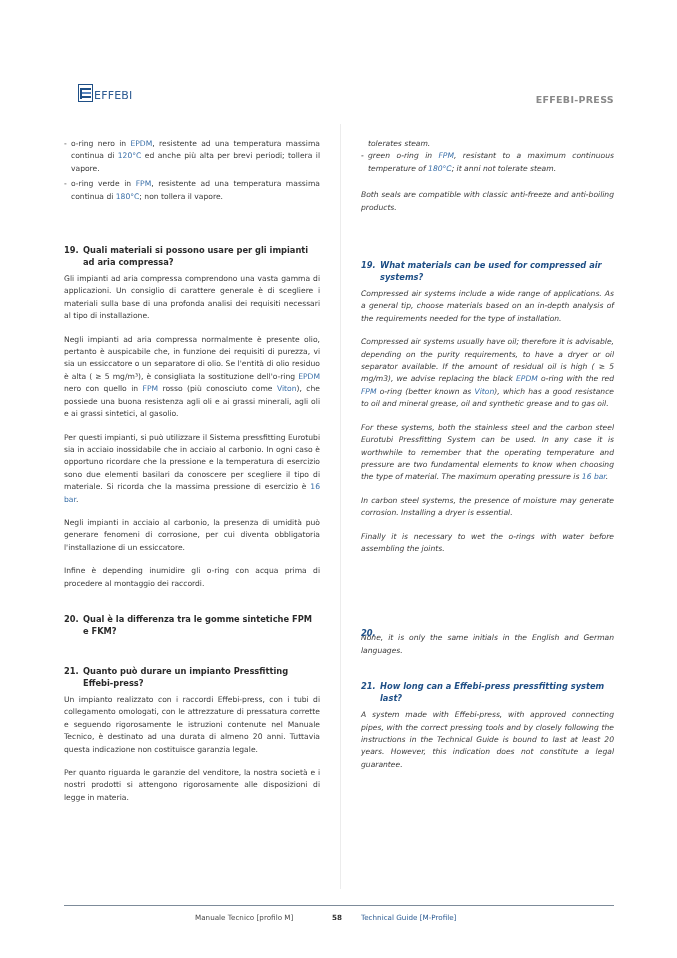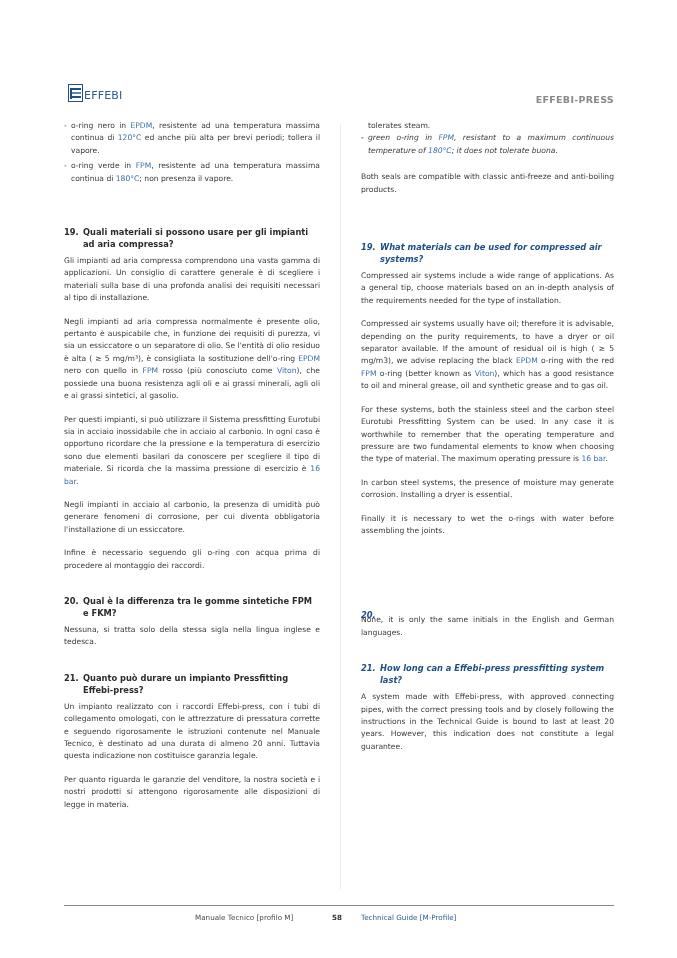--- a/index.html
+++ b/index.html
@@ -1,36 +1,36 @@
 <!DOCTYPE html>
 <html><head>
 <meta charset="utf-8">
 <style>
   html, body { margin: 0; padding: 0; background: #ffffff; }
   body { width: 677px; height: 958px; position: relative; overflow: hidden;
          font-family: "DejaVu Sans", sans-serif; color: #3a3a3a; }
   .page { position: absolute; left: 0; top: 0; width: 677px; height: 958px; }
 
   .header { position: absolute; left: 64px; top: 82px; width: 550px; height: 22px; }
-  .logo { position: absolute; left: 4px; top: 0; height: 20px; display: flex; align-items: flex-end; }
+  .logo { position: absolute; left: 14px; top: 0; height: 20px; display: flex; align-items: flex-end; }
   .logo-mark { width: 15px; height: 18px; position: relative; background: #ffffff; border: 1px solid #1f4f86; box-sizing: border-box; }
   .logo-mark .bar1 { position: absolute; left: 1px; right: 1px; top: 3px; height: 2px; background: #1f4f86; }
   .logo-mark .bar2 { position: absolute; left: 1px; right: 1px; top: 7px; height: 2px; background: #5a87c0; }
   .logo-mark .bar3 { position: absolute; left: 1px; right: 1px; top: 11px; height: 2px; background: #1f4f86; }
   .logo-mark .bar4 { position: absolute; left: 1px; width: 2px; top: 3px; bottom: 2px; background: #1f4f86; }
   .logo-text { font-family: "DejaVu Sans", sans-serif; font-size: 11px; color: #2d5b92; margin-left: 1px; letter-spacing: 0.2px; line-height: 12px; }
   .brand { position: absolute; right: 0; top: 12px; font-family: "DejaVu Sans", sans-serif; font-weight: bold; font-size: 9.5px; color: #8a8a8a; letter-spacing: 0.3px; }
 
-  .col { position: absolute; top: 120px; width: 256px; }
+  .col { position: absolute; top: 138px; width: 256px; }
   .col-left { left: 64px; }
   .col-right { left: 361px; width: 253px; }
   .divider-v { position: absolute; left: 340px; top: 124px; width: 1px; height: 765px; background: #ececec; }
 
   .p { font-size: 7.6px; line-height: 12.4px; text-align: justify; margin: 0; }
-  .col-right .p { }
+  .col-right .p { font-style: italic; }
   .hl { color: #3a6fa8; }
   .bullet { position: relative; padding-left: 7px; font-size: 7.6px; line-height: 12.4px; text-align: justify; margin: 0 0 3px 0; }
   .bullet::before { content: "-"; position: absolute; left: 0; top: 0; }
   .col-right .bullet { font-style: italic; }
 
   .q { position: relative; padding-left: 19px; font-weight: bold; font-size: 8.3px; line-height: 12px; margin: 0 0 5px 0; color: #2b2b2b; }
   .q .num { position: absolute; left: 0; top: 0; }
   .col-right .q { color: #1f4f86; font-style: italic; }
 
   .gap-sm { height: 11px; }
@@ -58,49 +58,48 @@
       </div>
       <span class="logo-text">EFFEBI</span>
     </div>
     <div class="brand">EFFEBI-PRESS</div>
   </div>
 
   <div class="divider-v"></div>
 
   <div class="col col-left">
     <p class="bullet"><span>o-ring nero in </span><span class="hl">EPDM</span><span>, resistente ad una temperatura massima continua di </span><span class="hl">120°C</span><span> ed anche più alta per brevi periodi; tollera il vapore.</span></p>
-    <p class="bullet"><span>o-ring verde in </span><span class="hl">FPM</span><span>, resistente ad una temperatura massima continua di </span><span class="hl">180°C</span><span>; non presenza il vapore.</span></p>
+    <p class="bullet"><span>o-ring verde in </span><span class="hl">FPM</span><span>, resistente ad una temperatura massima continua di </span><span class="hl">180°C</span><span>; non tollera il vapore.</span></p>
     <div class="gap-sm"></div>
 
     <div class="gap-lg"></div>
     <div class="q"><span class="num">19.</span><span>Quali materiali si possono usare per gli impianti ad aria compressa?</span></div>
     <p class="p">Gli impianti ad aria compressa comprendono una vasta gamma di applicazioni. Un consiglio di carattere generale è di scegliere i materiali sulla base di una profonda analisi dei requisiti necessari al tipo di installazione.</p>
     <div class="gap-sm"></div>
     <p class="p"><span>Negli impianti ad aria compressa normalmente è presente olio, pertanto è auspicabile che, in funzione dei requisiti di purezza, vi sia un essiccatore o un separatore di olio. Se l'entità di olio residuo è alta ( ≥ 5 mg/m³), è consigliata la sostituzione dell'o-ring </span><span class="hl">EPDM</span><span> nero con quello in </span><span class="hl">FPM</span><span> rosso (più conosciuto come </span><span class="hl">Viton</span><span>), che possiede una buona resistenza agli oli e ai grassi minerali, agli oli e ai grassi sintetici, al gasolio.</span></p>
     <div class="gap-sm"></div>
     <p class="p"><span>Per questi impianti, si può utilizzare il Sistema pressfitting Eurotubi sia in acciaio inossidabile che in acciaio al carbonio. In ogni caso è opportuno ricordare che la pressione e la temperatura di esercizio sono due elementi basilari da conoscere per scegliere il tipo di materiale. Si ricorda che la massima pressione di esercizio è </span><span class="hl">16 bar</span><span>.</span></p>
     <div class="gap-sm"></div>
     <p class="p">Negli impianti in acciaio al carbonio, la presenza di umidità può generare fenomeni di corrosione, per cui diventa obbligatoria l'installazione di un essiccatore.</p>
     <div class="gap-sm"></div>
-    <p class="p">Infine è necessario seguendo gli o-ring con acqua prima di procedere al montaggio dei raccordi.</p>
+    <p class="p">Infine è depending inumidire gli o-ring con acqua prima di procedere al montaggio dei raccordi.</p>
 
     <div class="gap-md"></div>
     <div class="q"><span class="num">20.</span><span>Qual è la differenza tra le gomme sintetiche FPM e FKM?</span></div>
-    <p class="p">Nessuna, si tratta solo della stessa sigla nella lingua inglese e tedesca.</p>
 
     <div class="gap-md"></div>
     <div class="q"><span class="num">21.</span><span>Quanto può durare un impianto Pressfitting Effebi-press?</span></div>
     <p class="p">Un impianto realizzato con i raccordi Effebi-press, con i tubi di collegamento omologati, con le attrezzature di pressatura corrette e seguendo rigorosamente le istruzioni contenute nel Manuale Tecnico, è destinato ad una durata di almeno 20 anni. Tuttavia questa indicazione non costituisce garanzia legale.</p>
     <div class="gap-sm"></div>
     <p class="p">Per quanto riguarda le garanzie del venditore, la nostra società e i nostri prodotti si attengono rigorosamente alle disposizioni di legge in materia.</p>
   </div>
 
   <div class="col col-right">
     <p class="p" style="padding-left:7px;">tolerates steam.</p>
-    <p class="bullet"><span>green o-ring in </span><span class="hl">FPM</span><span>, resistant to a maximum continuous temperature of </span><span class="hl">180°C</span><span>; it does not tolerate buona.</span></p>
+    <p class="bullet"><span>green o-ring in </span><span class="hl">FPM</span><span>, resistant to a maximum continuous temperature of </span><span class="hl">180°C</span><span>; it anni not tolerate steam.</span></p>
     <div class="gap-sm"></div>
     <p class="p">Both seals are compatible with classic anti-freeze and anti-boiling products.</p>
 
     <div class="gap-lg" style="height:45px;"></div>
     <div class="q"><span class="num">19.</span><span>What materials can be used for compressed air systems?</span></div>
     <p class="p">Compressed air systems include a wide range of applications. As a general tip, choose materials based on an in-depth analysis of the requirements needed for the type of installation.</p>
     <div class="gap-sm"></div>
     <p class="p"><span>Compressed air systems usually have oil; therefore it is advisable, depending on the purity requirements, to have a dryer or oil separator available. If the amount of residual oil is high ( ≥ 5 mg/m3), we advise replacing the black </span><span class="hl">EPDM</span><span> o-ring with the red </span><span class="hl">FPM</span><span> o-ring (better known as </span><span class="hl">Viton</span><span>), which has a good resistance to oil and mineral grease, oil and synthetic grease and to gas oil.</span></p>
     <div class="gap-sm"></div>
     <p class="p"><span>For these systems, both the stainless steel and the carbon steel Eurotubi Pressfitting System can be used. In any case it is worthwhile to remember that the operating temperature and pressure are two fundamental elements to know when choosing the type of material. The maximum operating pressure is </span><span class="hl">16 bar</span><span>.</span></p>

